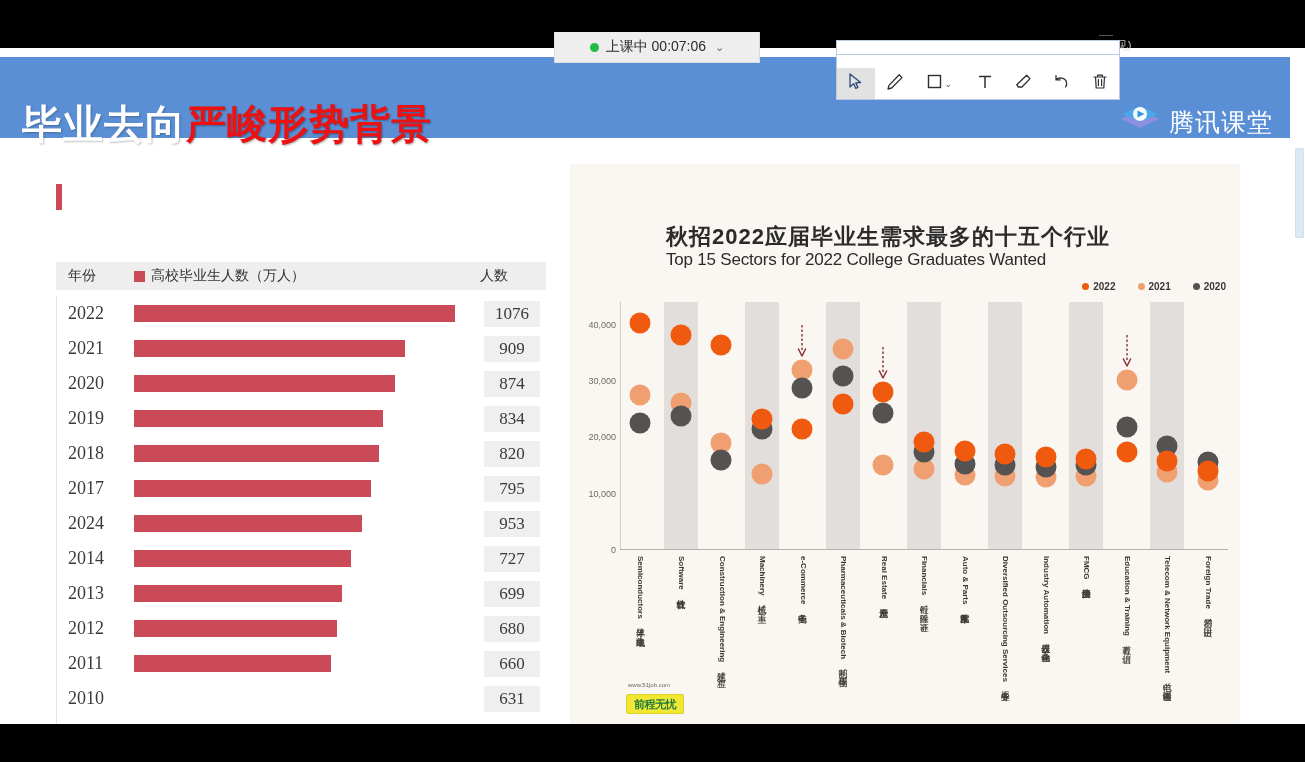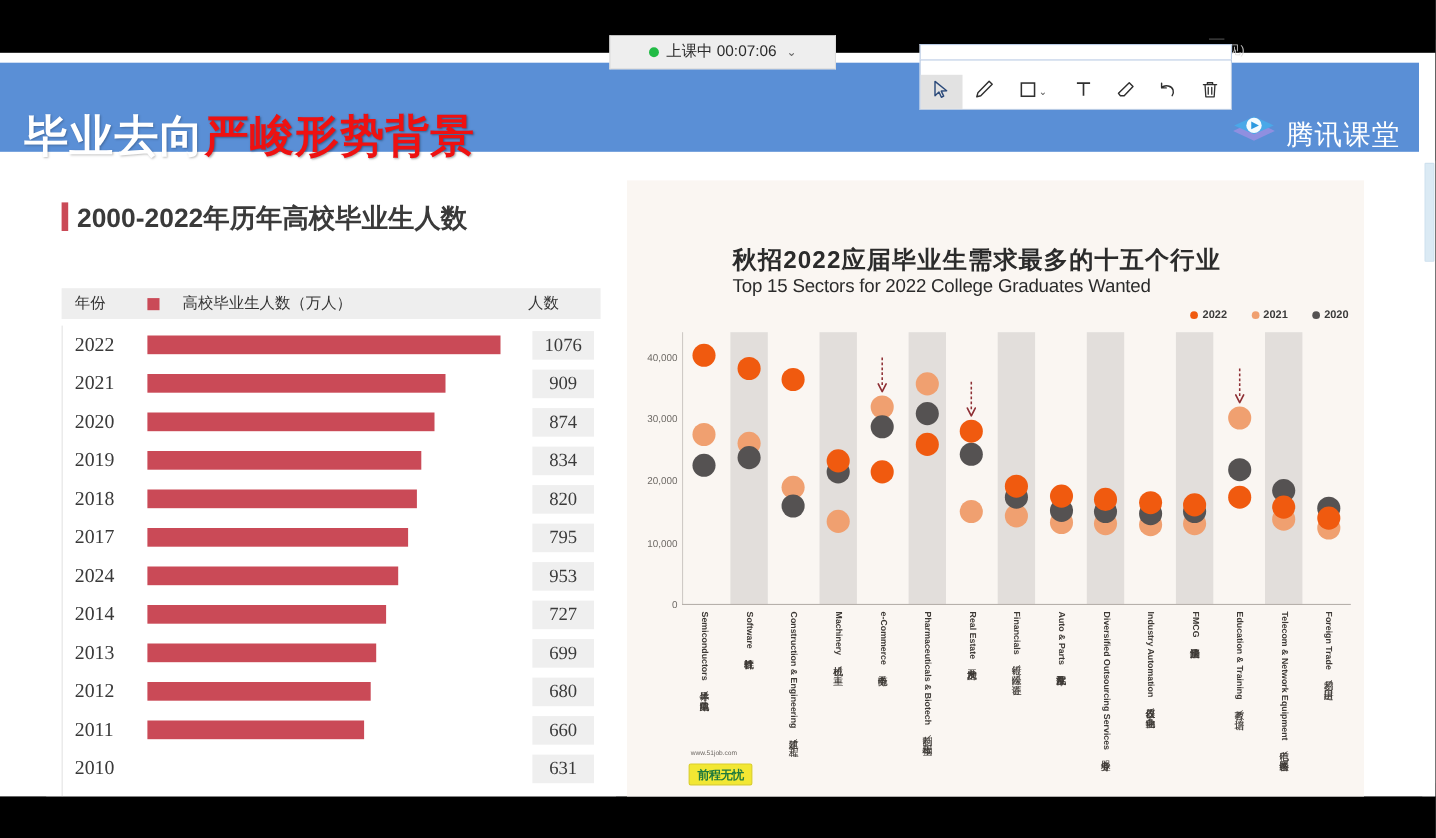--- a/index.html
+++ b/index.html
@@ -112,21 +112,21 @@
   }
   .lc-title-text { padding-left: 14px; display: inline-block; }
 
   .lc-header {
     position: absolute; left: 14px; top: 98px; width: 490px; height: 28px;
     background: #eeeeee;
     display: flex; align-items: center;
     font-size: 14px; color: #333;
   }
   .lc-h-year { width: 78px; padding-left: 12px; }
-  .lc-h-legend { display: flex; align-items: center; gap: 21px; flex: 1; }
+  .lc-h-legend { display: flex; align-items: center; gap: 6px; flex: 1; }
   .lc-swatch { width: 11px; height: 11px; background: #ca4a57; display: inline-block; }
   .lc-h-count { width: 66px; }
 
   .lc-rows { position: absolute; left: 14px; top: 132px; width: 490px; }
   .lc-row { height: 35px; display: flex; align-items: center; }
   .lc-year {
     width: 78px; padding-left: 12px;
     font-size: 18px; color: #3a3a3a;
     font-family: "Liberation Serif", serif;
   }
@@ -243,23 +243,20 @@
         </svg>
       </span>
       <span class="brand-name">腾讯课堂</span>
     </div>
 
     <div class="scroll-track"></div>
     <div class="scroll-thumb"></div>
 
     <div class="panel-left">
       <div class="lc-title-bar"></div>
-      <div class="lc-title">
-        <span class="lc-title-text">2000-2022年历年高校毕业生人数</span>
-      </div>
 
       <div class="lc-header">
         <span class="lc-h-year">年份</span>
         <span class="lc-h-legend">
           <i class="lc-swatch"></i>
           <span>高校毕业生人数（万人）</span>
         </span>
         <span class="lc-h-count">人数</span>
       </div>
 

